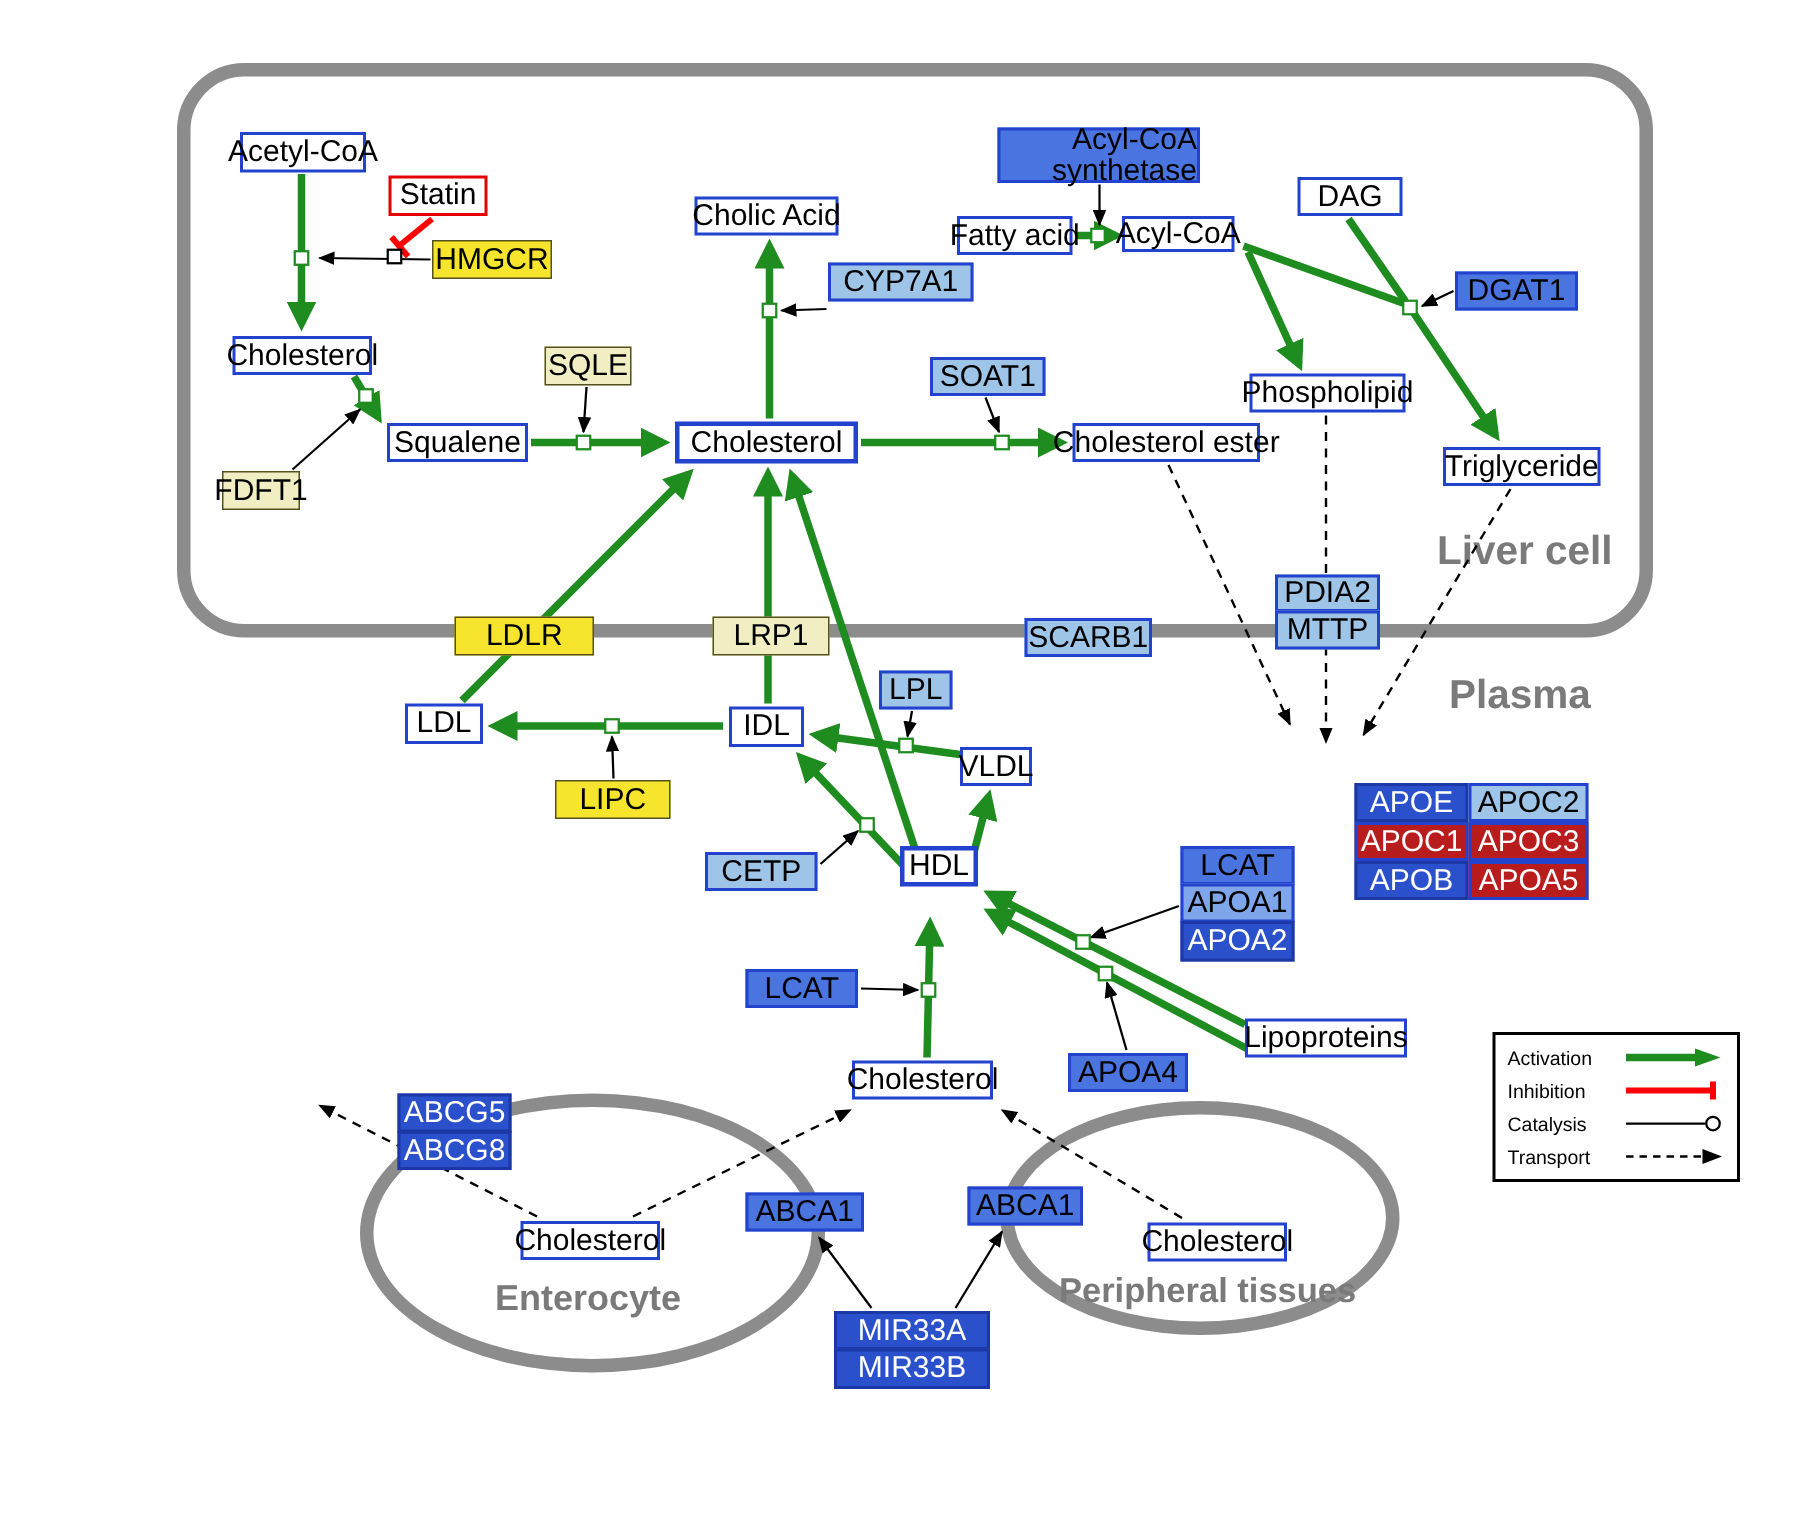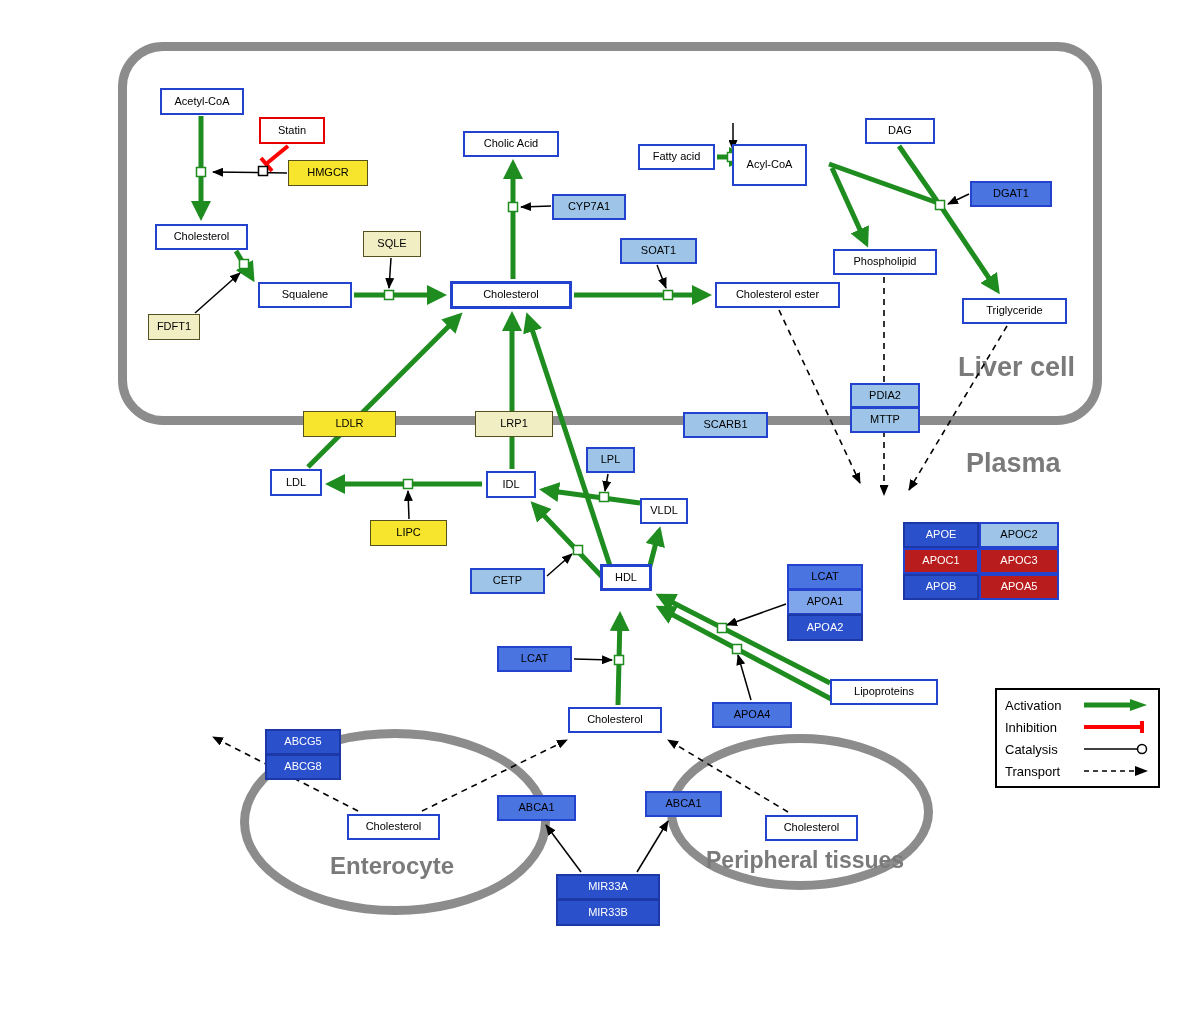--- a/index.html
+++ b/index.html
@@ -4,21 +4,21 @@
 <style>
   *{margin:0;padding:0;box-sizing:border-box}
   body{font-family:"Liberation Sans",sans-serif;background:#fff}
   .canvas{position:relative;width:1200px;height:1013px;background:#fff;overflow:hidden}
   .membrane{position:absolute;border:9px solid #8C8C8C;z-index:1}
   #liver{left:118px;top:42px;width:984px;height:383px;border-radius:45px}
   #enterocyte{left:240px;top:729px;width:310px;height:186px;border-radius:50%}
   #peripheral{left:667px;top:734px;width:266px;height:156px;border-radius:50%}
   svg.edges{position:absolute;left:0;top:0;z-index:2}
   .node{position:absolute;z-index:3;display:flex;align-items:center;justify-content:center;
-        font-size:11px;color:#000;background:#fff;border:2px solid #2343CE;
+        font-size:20px;color:#000;background:#fff;border:2px solid #2343CE;
         white-space:nowrap;text-align:right;line-height:1.05}
   .thick{border-width:3px}
   .redb{border-color:#E60000}
   .yellow{background:#F6E52C;border:1.5px solid #55511f}
   .pale{background:#F2EEC4;border:1.5px solid #55511f}
   .lblue{background:#9EC5E8}
   .mblue{background:#4A74E0}
   .mblue2{background:#b91c1c;color:#fff}
   .dblue{background:#2A50CC;color:#fff;border-color:#1B38A6}
   .b3{background:#7FA6EA}
@@ -122,25 +122,26 @@
 
   <div class="node" style="left:160px;top:88px;width:84px;height:27px">Acetyl-CoA</div>
   <div class="node redb" style="left:259px;top:117px;width:66px;height:27px">Statin</div>
   <div class="node yellow" style="left:288px;top:160px;width:80px;height:26px">HMGCR</div>
   <div class="node" style="left:155px;top:224px;width:93px;height:26px">Cholesterol</div>
   <div class="node pale" style="left:148px;top:314px;width:52px;height:26px">FDFT1</div>
   <div class="node" style="left:258px;top:282px;width:94px;height:26px">Squalene</div>
   <div class="node pale" style="left:363px;top:231px;width:58px;height:26px">SQLE</div>
   <div class="node thick" style="left:450px;top:281px;width:122px;height:28px">Cholesterol</div>
   <div class="node" style="left:463px;top:131px;width:96px;height:26px">Cholic Acid</div>
-  <div class="node lblue" style="left:552px;top:194px;width:74px;height:26px">CYP7A1</div>
+  <div class="node lblue" style="left:552px;top:175px;width:97px;height:26px">CYP7A1</div>
   <div class="node lblue" style="left:620px;top:238px;width:77px;height:26px">SOAT1</div>
   <div class="node" style="left:715px;top:282px;width:125px;height:26px">Cholesterol ester</div>
+  <div class="node mblue wrap" style="left:665px;top:85px;width:135px;height:37px">Acyl-CoA synthetase</div>
   <div class="node" style="left:638px;top:144px;width:77px;height:26px">Fatty acid</div>
-  <div class="node" style="left:732px;top:144px;width:75px;height:42px">Acyl-CoA</div>
+  <div class="node" style="left:748px;top:144px;width:75px;height:24px">Acyl-CoA</div>
   <div class="node" style="left:865px;top:118px;width:70px;height:26px">DAG</div>
   <div class="node mblue" style="left:970px;top:181px;width:82px;height:26px">DGAT1</div>
   <div class="node" style="left:833px;top:249px;width:104px;height:26px">Phospholipid</div>
   <div class="node" style="left:962px;top:298px;width:105px;height:26px">Triglyceride</div>
   <div class="node lblue" style="left:850px;top:383px;width:70px;height:25px">PDIA2</div>
   <div class="node lblue" style="left:850px;top:407px;width:70px;height:26px">MTTP</div>
 
   <div class="node yellow" style="left:303px;top:411px;width:93px;height:26px">LDLR</div>
   <div class="node pale" style="left:475px;top:411px;width:78px;height:26px">LRP1</div>
   <div class="node lblue" style="left:683px;top:412px;width:85px;height:26px">SCARB1</div>

